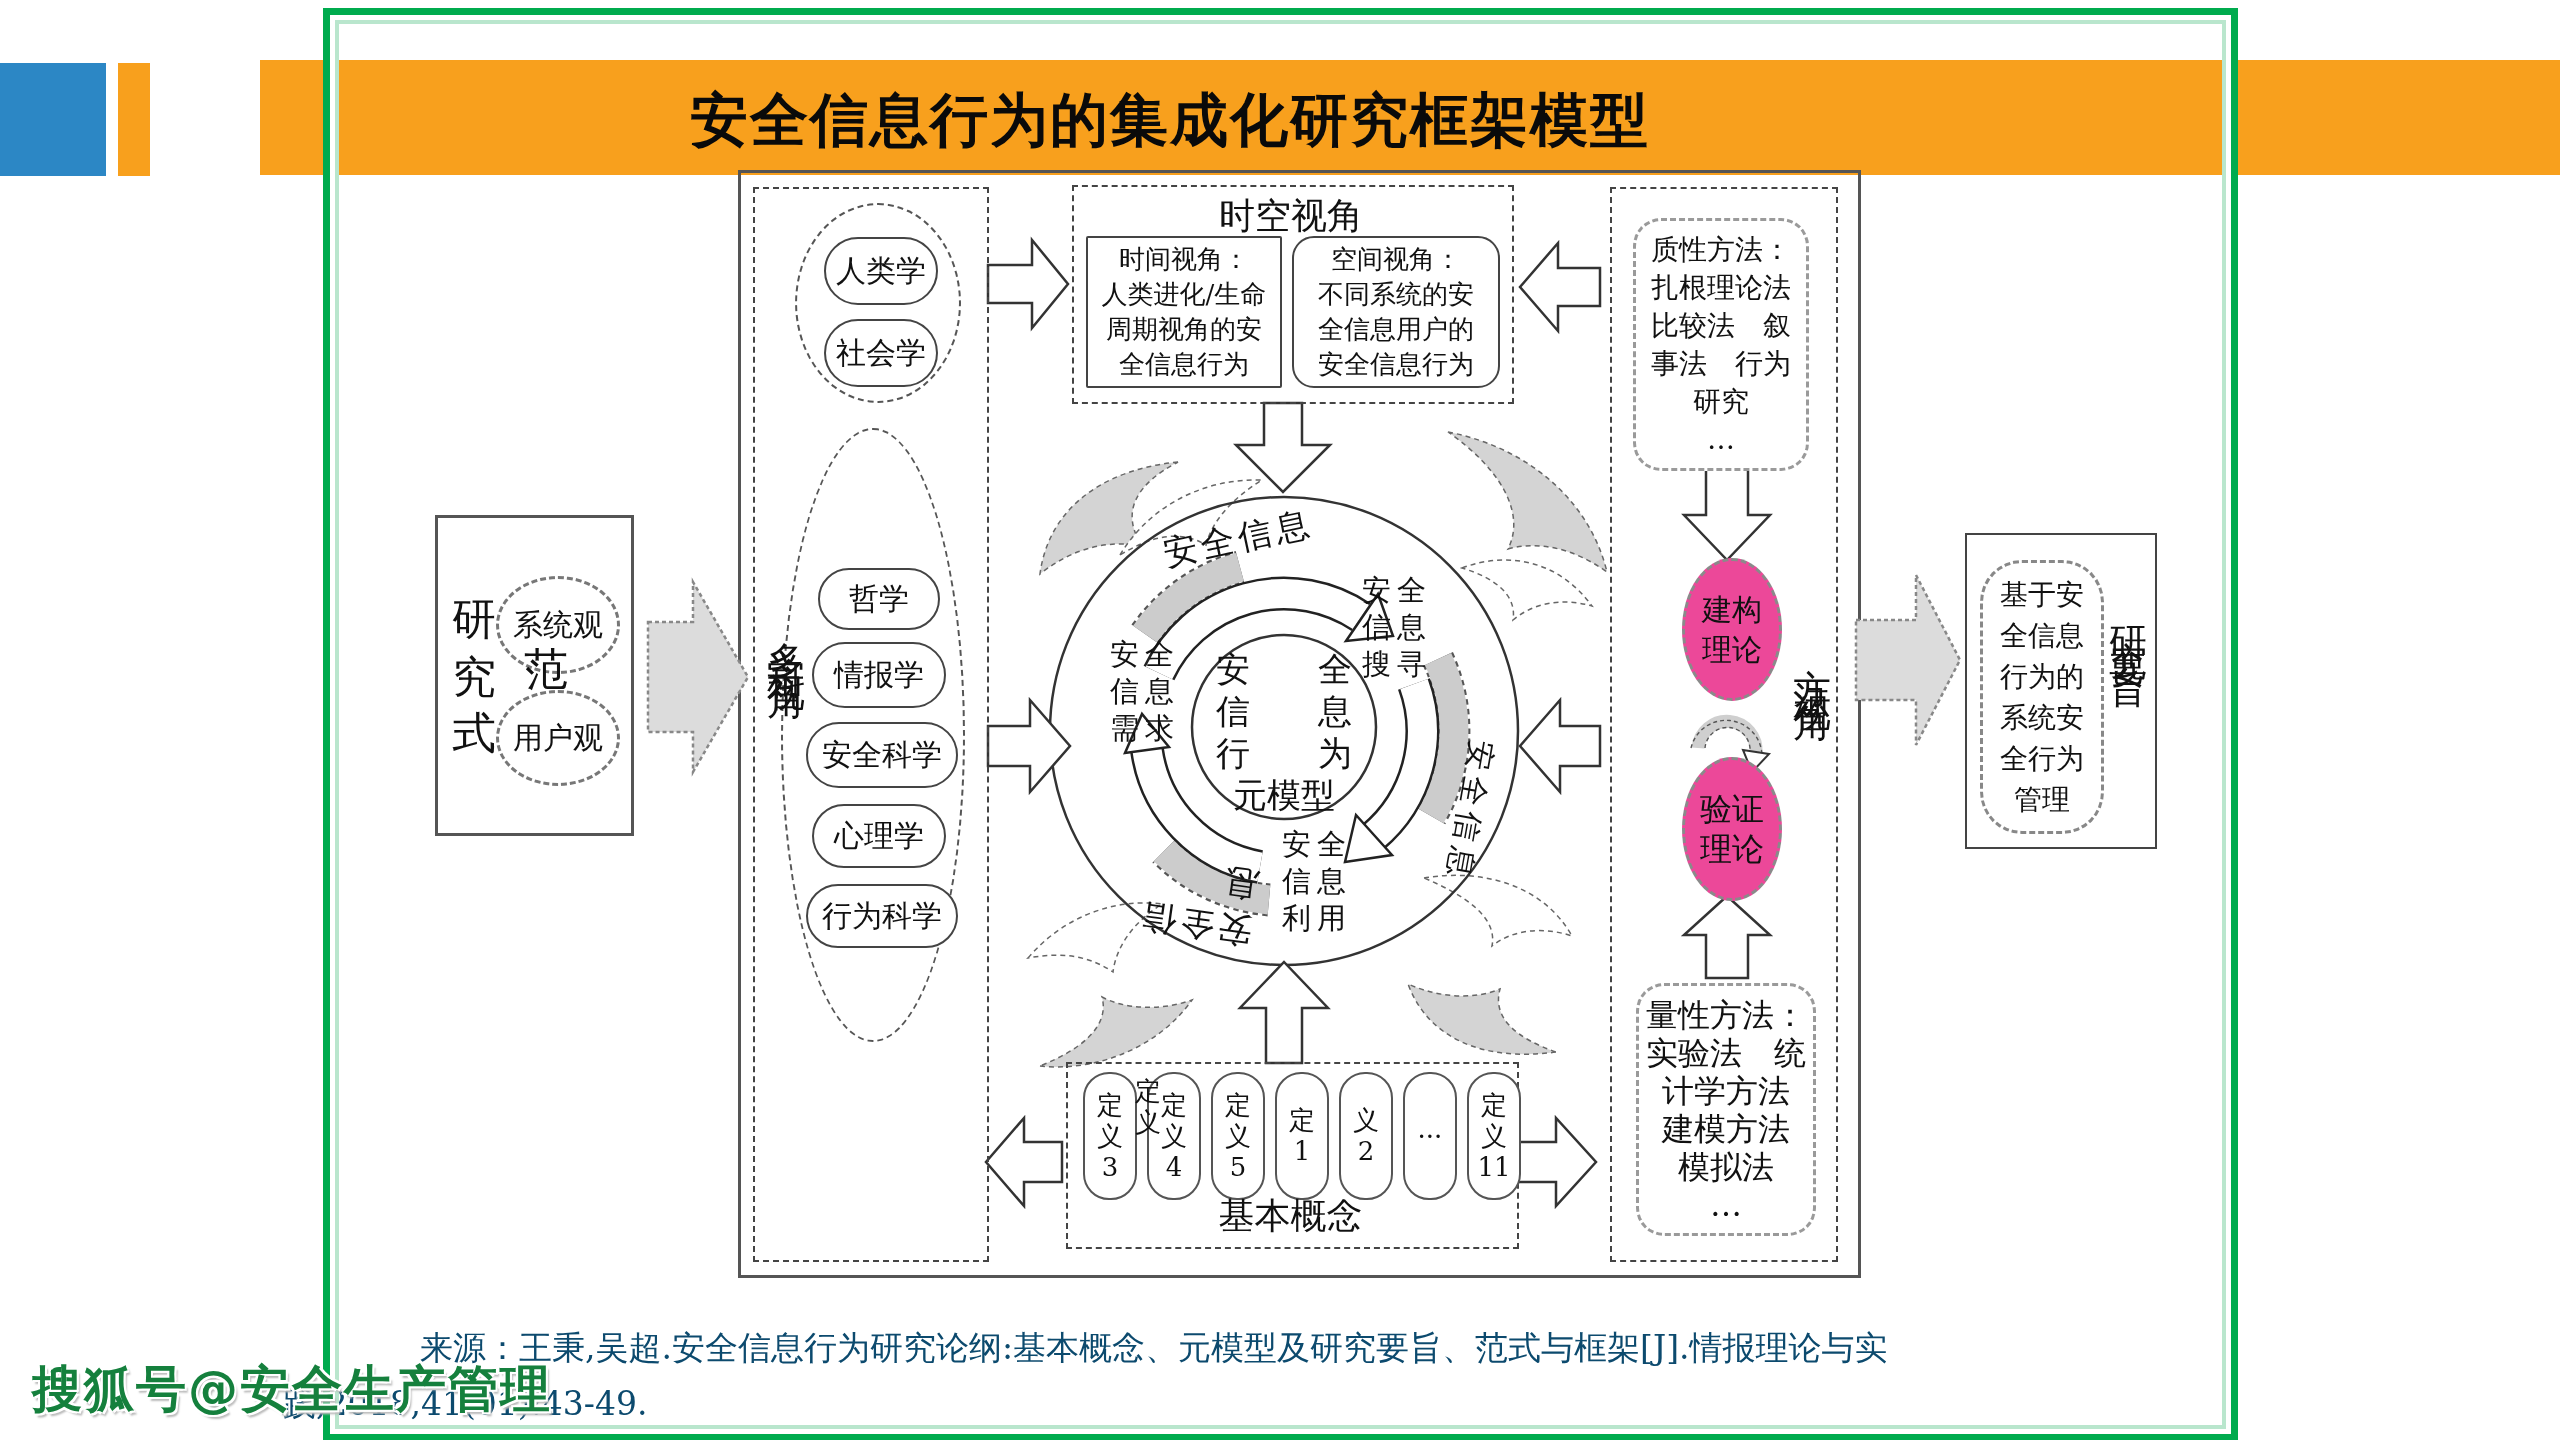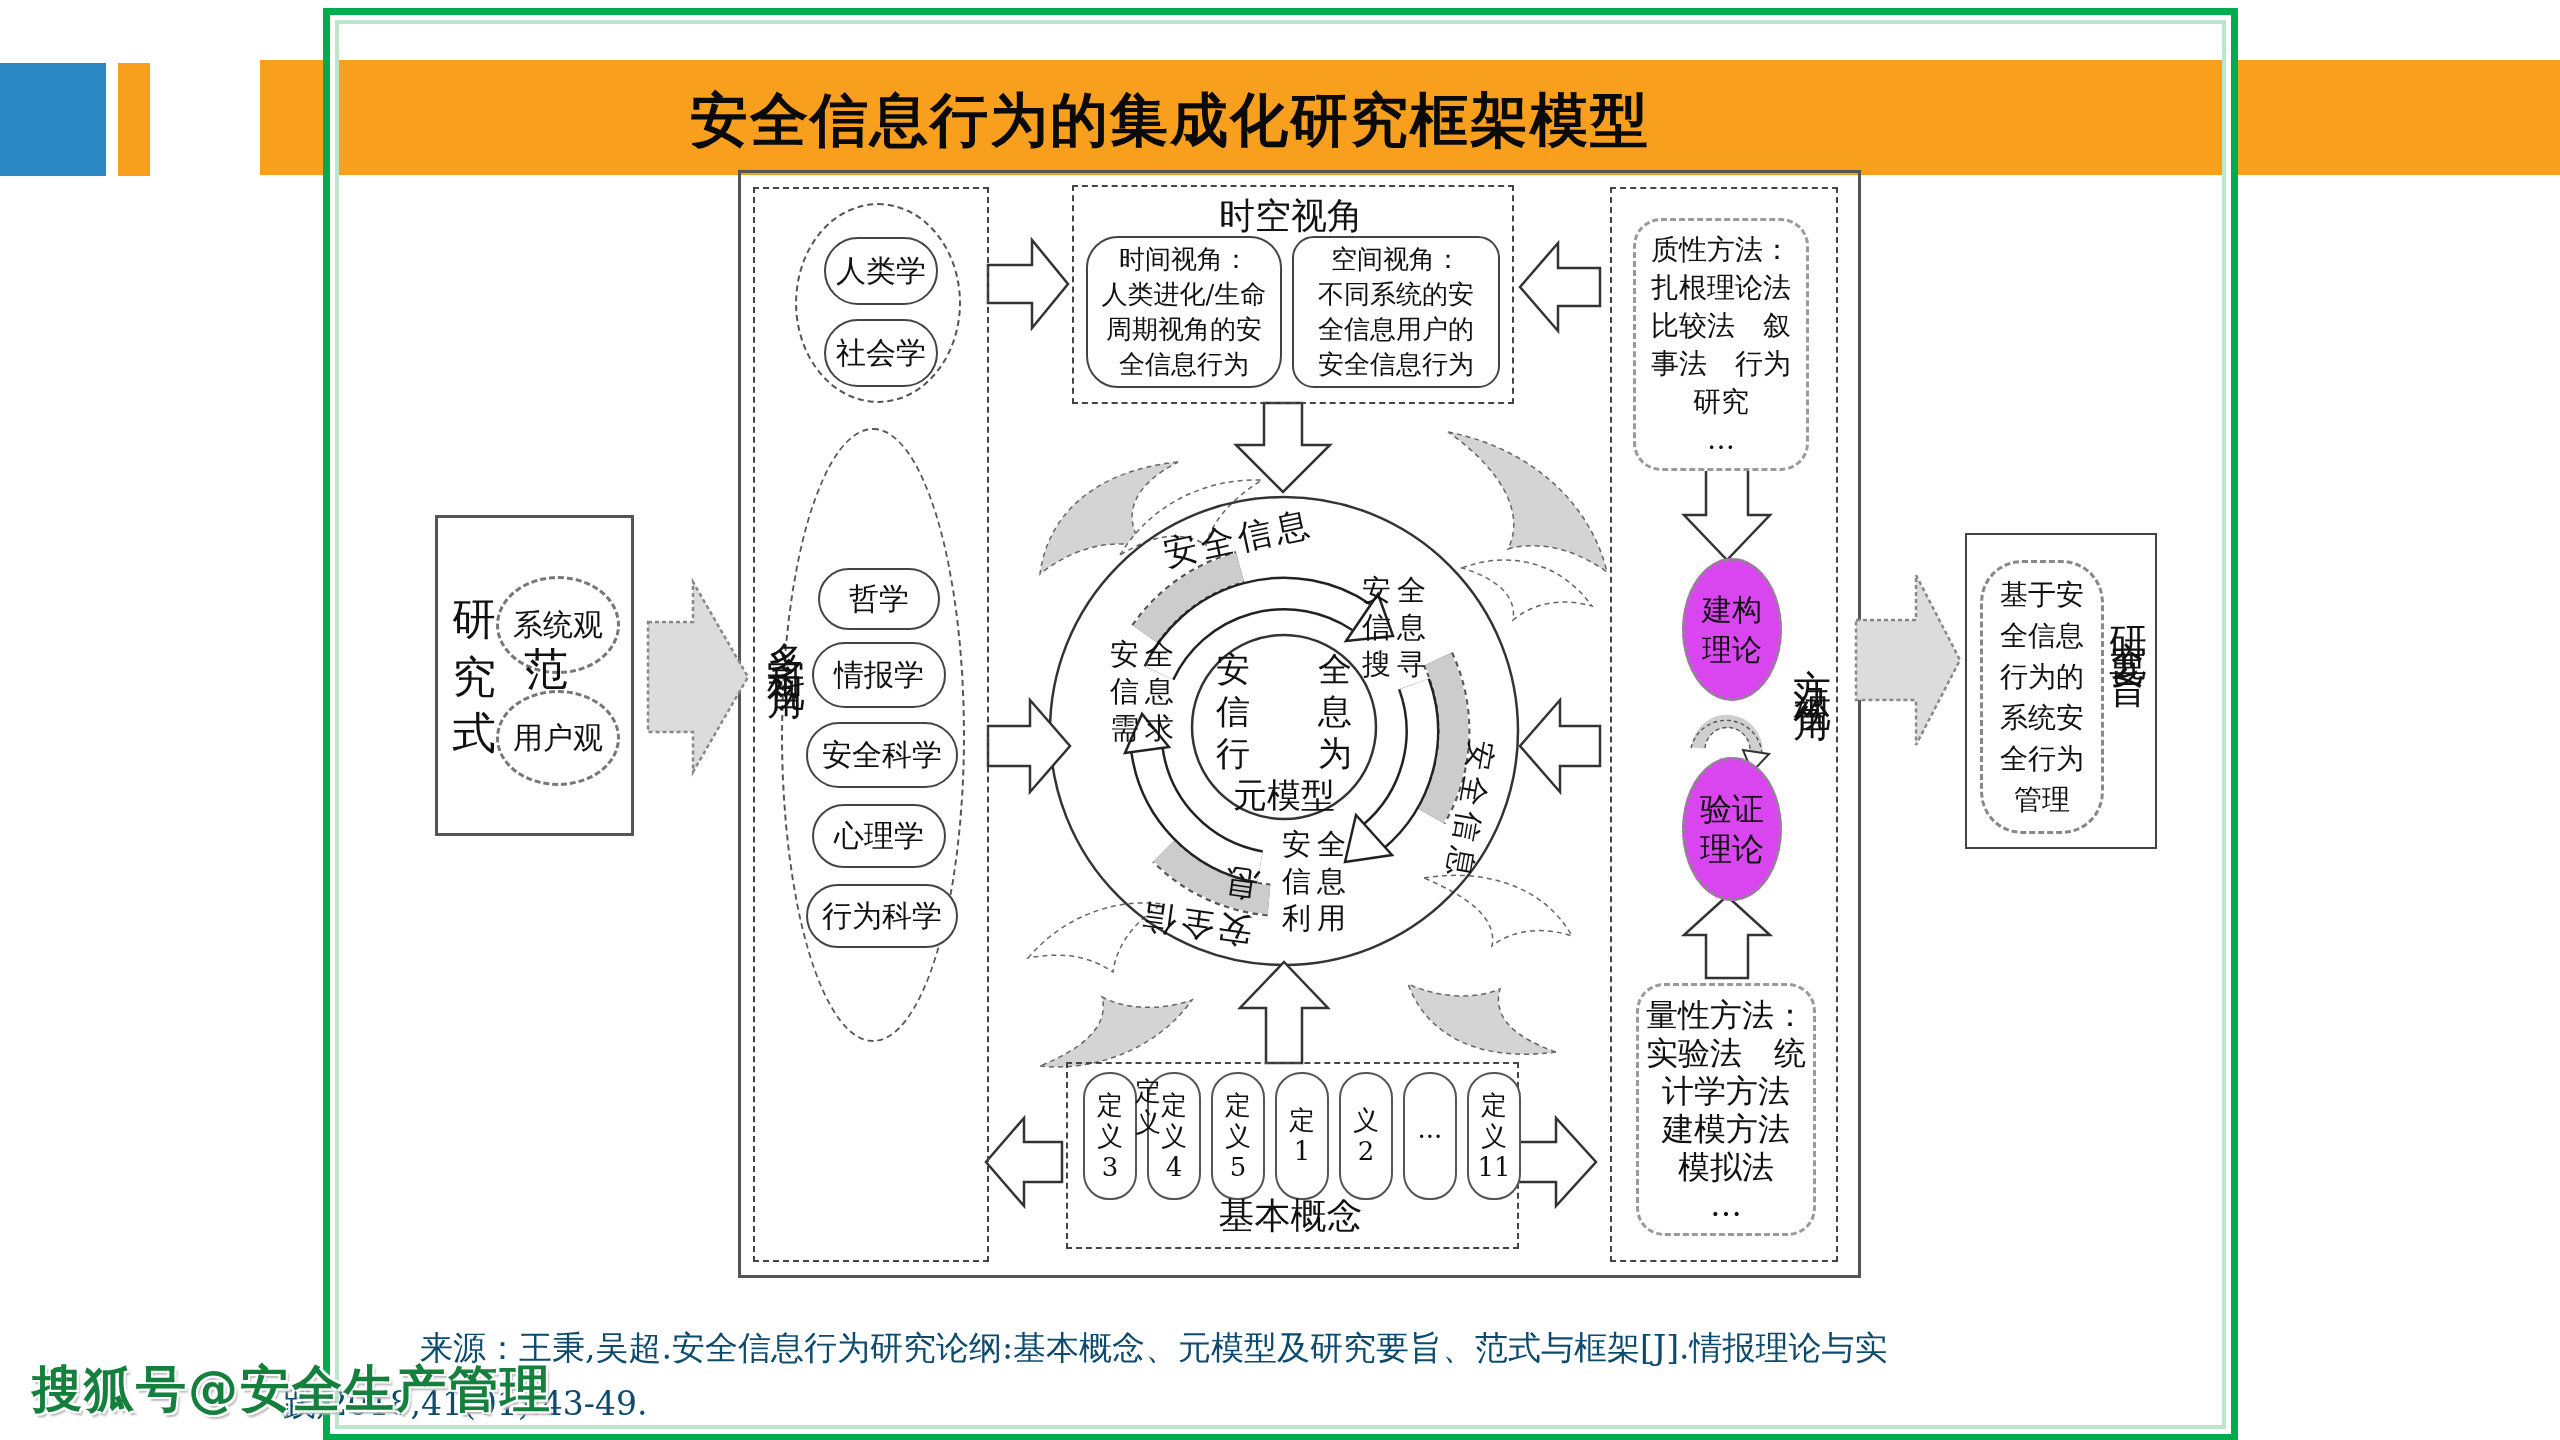--- a/index.html
+++ b/index.html
@@ -5,21 +5,21 @@
   html,body{margin:0;padding:0;background:#fff;}
   #page{position:relative;width:2560px;height:1440px;background:#fff;overflow:hidden;
         font-family:"DejaVu Serif", serif;color:#111;}
   .abs{position:absolute;}
   .ml{white-space:pre-line;text-align:center;}
   .ctr{display:flex;align-items:center;justify-content:center;text-align:center;}
   .v{writing-mode:vertical-rl;text-orientation:upright;}
   .dashedbox{border:2px dashed #444;}
   .solidbox{border:3px solid #555;background:transparent;}
   .stadium{border:2px solid #444;border-radius:40px;background:#fff;}
-  .doval{border:3px dashed #8a8a8a;border-radius:50%;background:#d946ef;}
+  .doval{border:3px dashed #8a8a8a;border-radius:50%;background:#ec4899;}
   .qbox{border:3px dashed #9a9a9a;border-radius:28px;background:#fff;}
   .pill{border:2px solid #555;border-radius:26px;background:#fff;font-size:26px;line-height:31px;}
   svg.overlay{position:absolute;left:0;top:0;z-index:2;}
   .z3{z-index:3;} .z4{z-index:4;}
   #green-frame{position:absolute;left:323px;top:8px;width:1901px;height:1419px;
      border:7px solid #00AB4E;box-shadow:inset 0 0 0 5px #ffffff, inset 0 0 0 9px #b9e6cd;
      z-index:15;pointer-events:none;background:transparent;}
   #watermark{position:absolute;left:32px;top:1356px;font-size:50px;font-weight:700;
      font-family:"DejaVu Sans",sans-serif;color:#15803d;z-index:20;letter-spacing:2px;
      text-shadow:-2px -2px 0 #fff,2px -2px 0 #fff,-2px 2px 0 #fff,2px 2px 0 #fff,3px 4px 2px #bbb;}
@@ -131,21 +131,21 @@
   <div class="abs ctr stadium z4" style="left:812px;top:804px;width:130px;height:60px;font-size:30px;">
     <span>心理学</span>
   </div>
   <div class="abs ctr stadium z4" style="left:806px;top:884px;width:148px;height:60px;font-size:30px;">
     <span>行为科学</span>
   </div>
   <div class="abs v z4" style="left:760px;top:612px;font-size:38px;letter-spacing:10px;">多学科视角</div>
 
   <div class="abs dashedbox z3" style="left:1072px;top:185px;width:438px;height:215px;"></div>
   <div class="abs z4" style="left:1072px;top:192px;width:438px;text-align:center;font-size:36px;">时空视角</div>
-  <div class="abs ctr z4" style="left:1086px;top:236px;width:192px;height:148px;border:2.5px solid #444;border-radius:32px;background:#fff;">
+  <div class="abs ctr z4" style="left:1086px;top:236px;width:192px;height:148px;border:2.5px solid #444;border-radius:2px;background:#fff;">
     <div class="ml" style="font-size:26px;line-height:35px;">时间视角：
 人类进化/生命
 周期视角的安
 全信息行为</div>
   </div>
   <div class="abs ctr z4" style="left:1292px;top:236px;width:204px;height:148px;border:2.5px solid #444;border-radius:22px;background:#fff;">
     <div class="ml" style="font-size:26px;line-height:35px;">空间视角：
 不同系统的安
 全信息用户的
 安全信息行为</div>

